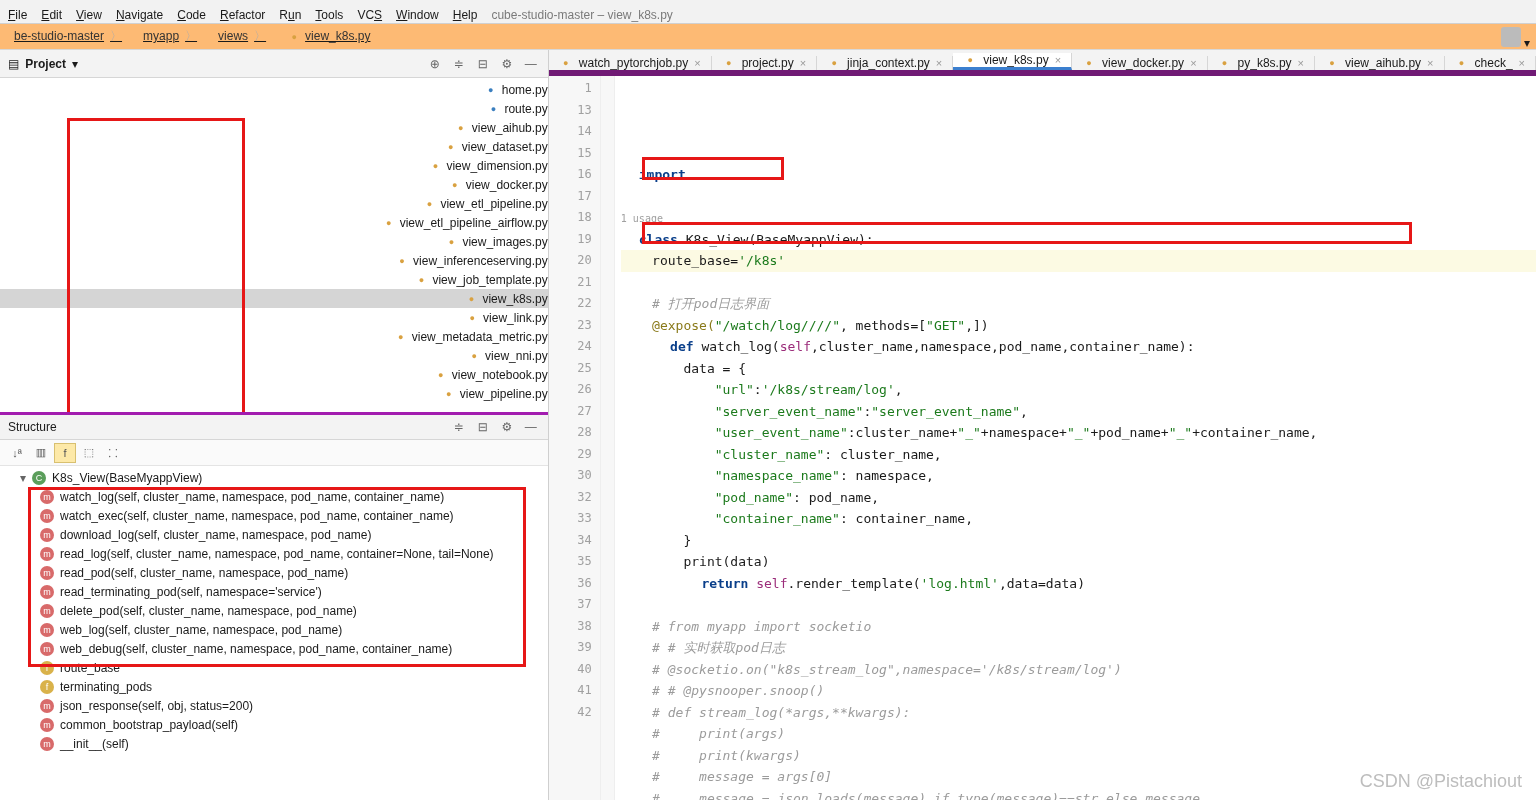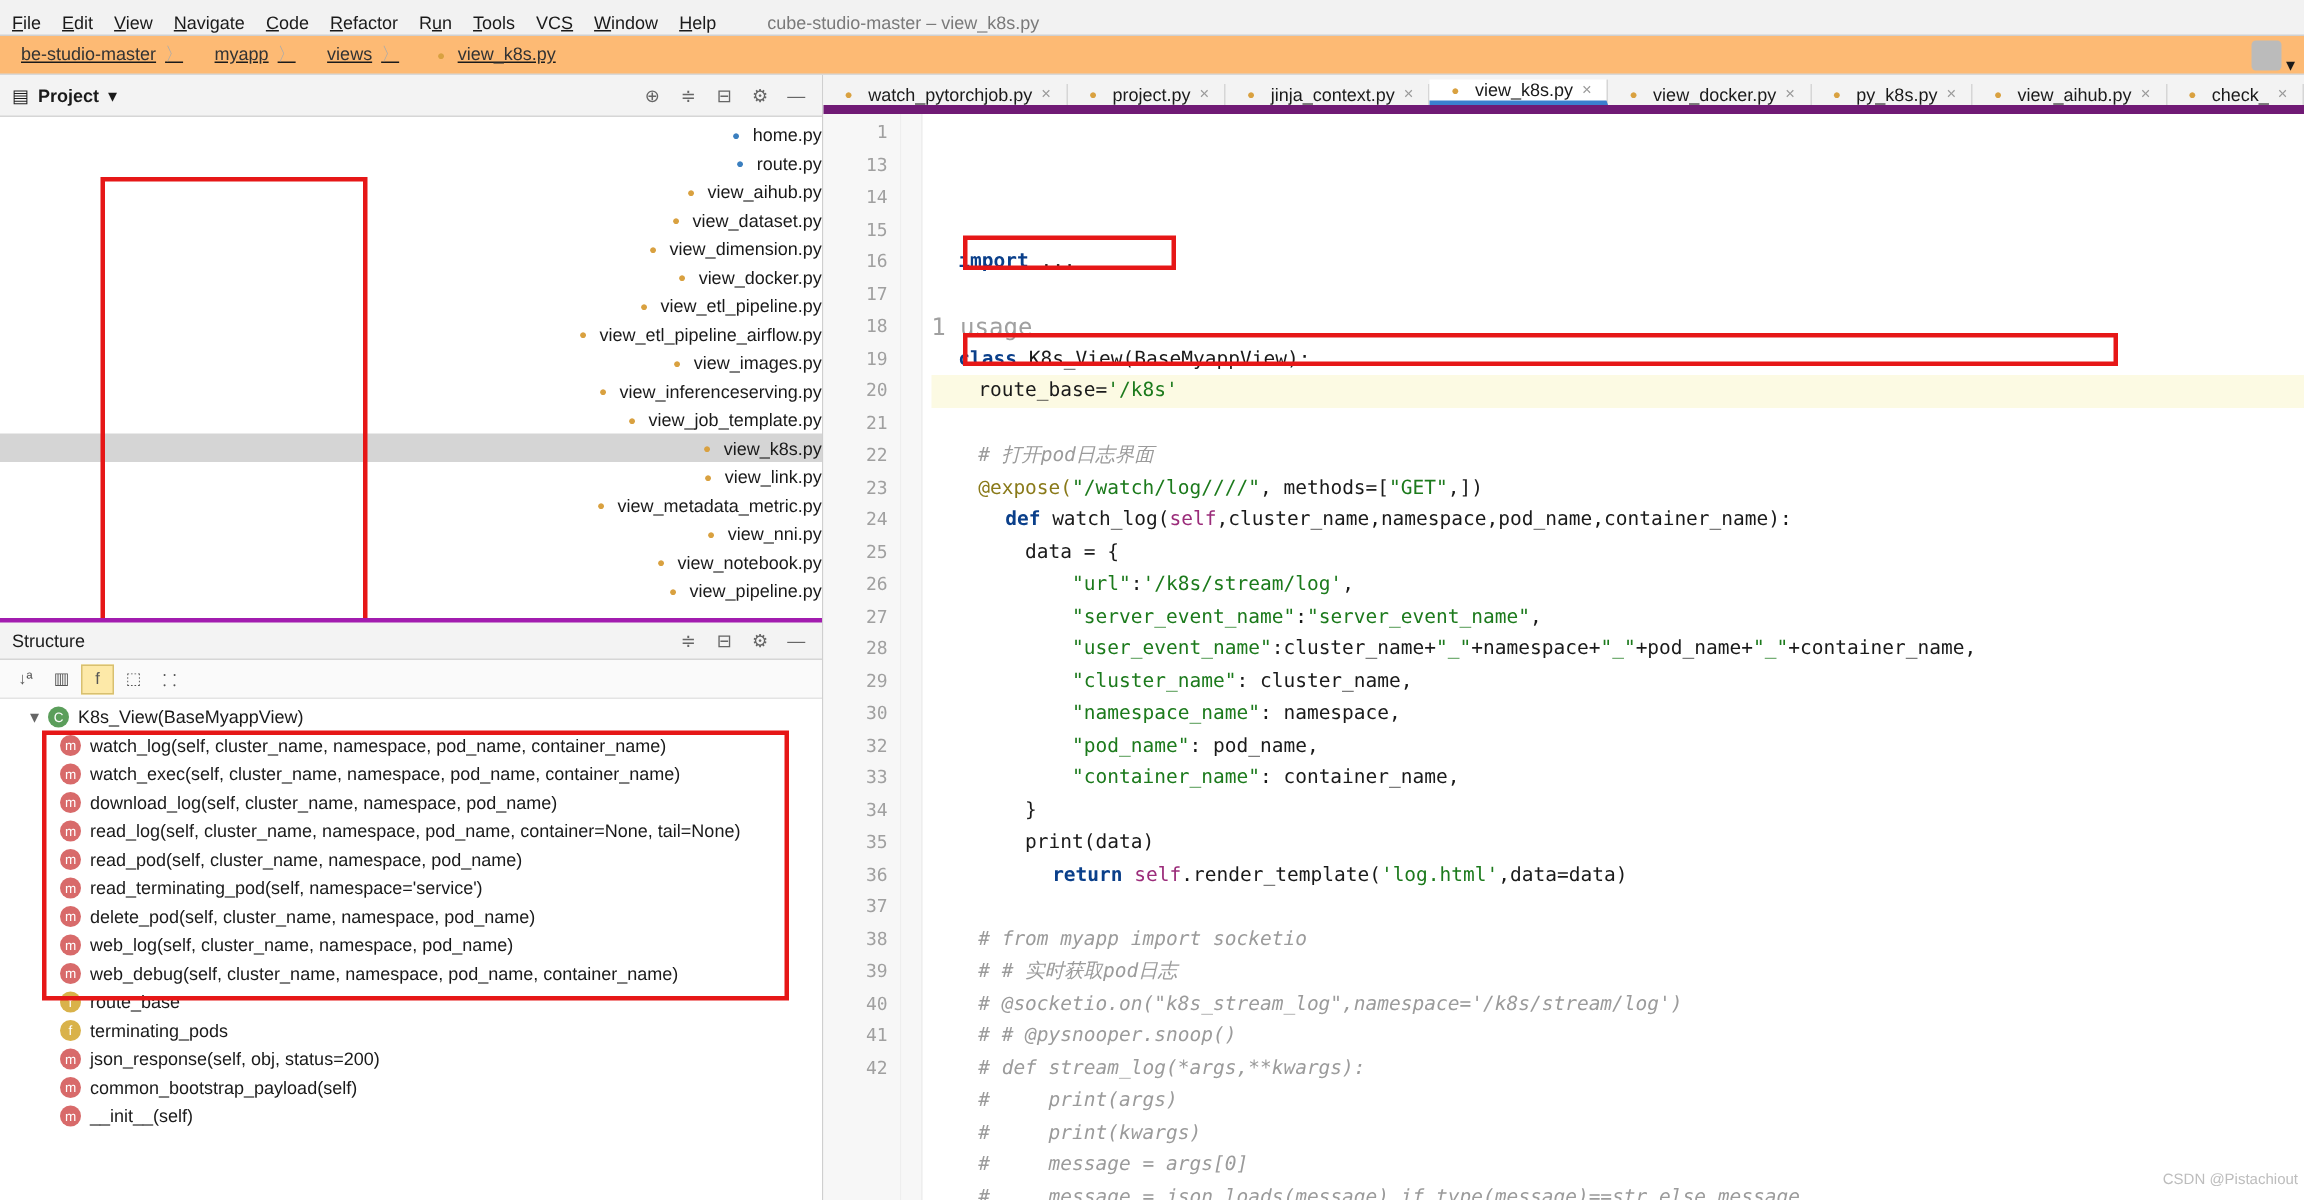--- a/index.html
+++ b/index.html
@@ -1,20 +1,20 @@
 <!DOCTYPE html>
 <html><head>
 <meta charset="utf-8">
 <style>
 * { box-sizing: border-box; margin: 0; padding: 0; }
 body { font-family: "Segoe UI", Arial, sans-serif; font-size: 12px; color: #1a1a1a; background: #f2f2f2; overflow: hidden; width: 1536px; height: 800px; }
 .menubar { display: flex; align-items: flex-end; height: 24px; background: #f2f2f2; border-bottom: 1px solid #d0d0d0; padding: 1px 8px; gap: 14px; }
 .menubar span { cursor: default; }
 .menubar span u { text-decoration: underline; }
-.wintitle { margin-left: 20px; color: #7a7a7a; }
+.wintitle { color: #7a7a7a; }
 .breadcrumb { display: flex; align-items: center; height: 26px; background: #fdba74; border-bottom: 1px solid #d8d8d8; padding: 0 6px; gap: 4px; position: relative; text-decoration: underline; }
 .crumb { padding: 2px 8px; border-right: 1px solid transparent; color: #333; }
 .crumb::after { content: "〉"; color: #aaa; margin-left: 6px; }
 .crumb.last::after { content: ""; }
 .crumb .fic { margin-right: 4px; }
 .bc-right { position:absolute; right:6px; top:3px; }
 .main { display: flex; height: 750px; }
 .left { width: 555px; display: flex; flex-direction: column; border-right: 1px solid #cfcfcf; }
 .proj-hdr, .struct-hdr { display: flex; align-items: center; justify-content: space-between; height: 28px; background: #f3f3f3; border-bottom: 1px solid #d6d6d6; padding: 0 8px; }
 .proj-hdr-l, .hdr-ic { display: flex; align-items: center; gap: 6px; }
@@ -47,23 +47,23 @@
 .gutter { width: 52px; background: #f7f7f7; border-right: 1px solid #eee; text-align: right; padding: 2px 8px 2px 2px; color: #a0a0a0; font-family: Consolas, monospace; font-size: 12px; line-height: 21.5px; }
 .foldcol { width: 14px; background: #f7f7f7; border-right: 1px solid #eee; }
 .code { flex: 1; font-family: Consolas, monospace; font-size: 13px; line-height: 21.5px; padding: 2px 0 2px 6px; white-space: pre; position: relative; }
 .cl { height: 21.5px; }
 .cl.hl { background: #fcfae3; }
 .kw { color: #0a3f8a; font-weight: bold; margin-left: 18px; }
 .str { color: #1c7a1c; }
 .cmt { color: #9b9b9b; font-style: italic; }
 .self { color: #9b2c7a; }
 .dec { color: #8a7a1a; }
-.usage { color: #a0a0a0; font-size: 16px; }
+.usage { color: #a0a0a0; font-size: 10px; }
 .rbox { position: absolute; border: 3px solid #e61717; pointer-events: none; }
-.watermark { position: absolute; right: 4px; bottom: 8px; color: #bdbdbd; font-size: 10px; pointer-events: none; }
+.watermark { position: absolute; right: 14px; bottom: 8px; color: #bdbdbd; font-size: 18px; pointer-events: none; }
 .avatar-ph { width:20px; height:20px; background:#bbb; border-radius:3px; display:inline-block; }
 </style>
 </head>
 <body>
 
 <div class="menubar">
   <span><u>F</u>ile</span>
   <span><u>E</u>dit</span>
   <span><u>V</u>iew</span>
   <span><u>N</u>avigate</span>

